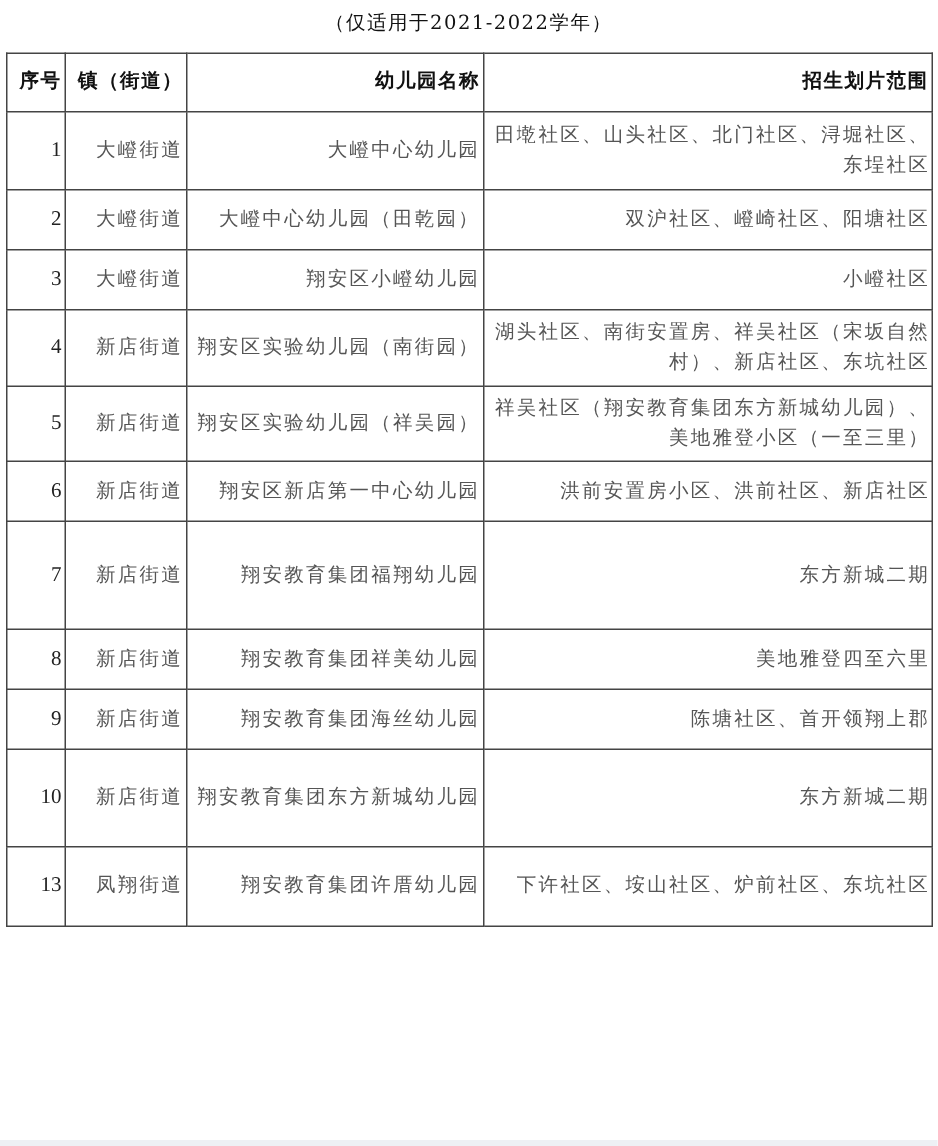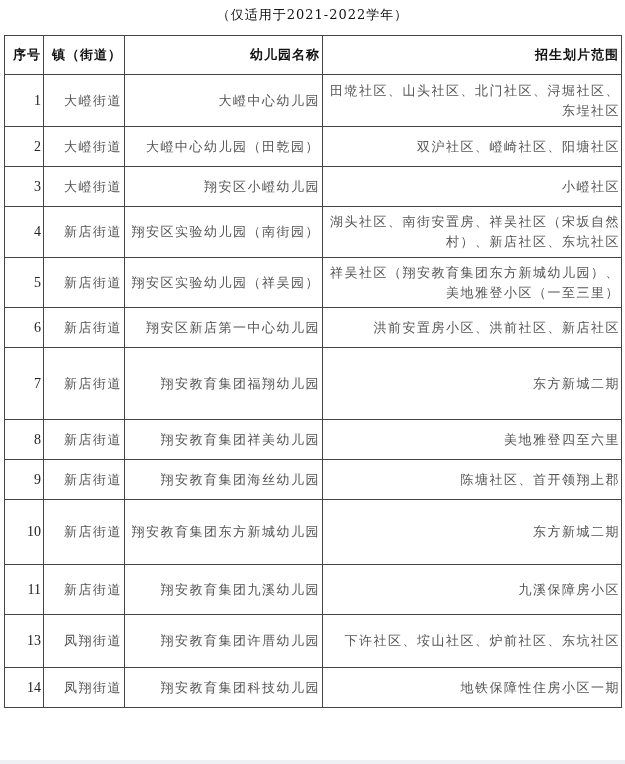--- a/index.html
+++ b/index.html
@@ -90,34 +90,22 @@
         <td>新店街道</td>
         <td>翔安教育集团海丝幼儿园</td>
         <td class="range">陈塘社区、首开领翔上郡</td>
       </tr>
       <tr style="height: 65px;">
         <td class="num">10</td>
         <td>新店街道</td>
         <td>翔安教育集团东方新城幼儿园</td>
         <td class="range">东方新城二期</td>
       </tr>
-      <tr style="height: 50px;">
-        <td class="num">11</td>
-        <td>新店街道</td>
-        <td>翔安教育集团九溪幼儿园</td>
-        <td class="range">九溪保障房小区</td>
-      </tr>
       <tr style="height: 53px; padding-left: 20px;">
         <td class="num">13</td>
         <td>凤翔街道</td>
         <td>翔安教育集团许厝幼儿园</td>
         <td class="range">下许社区、垵山社区、炉前社区、东坑社区</td>
-      </tr>
-      <tr style="height: 40px;">
-        <td class="num">14</td>
-        <td>凤翔街道</td>
-        <td>翔安教育集团科技幼儿园</td>
-        <td class="range">地铁保障性住房小区一期</td>
       </tr>
     </tbody>
 </table>
 
 <div class="bottom-band"></div>
 
 </body></html>

